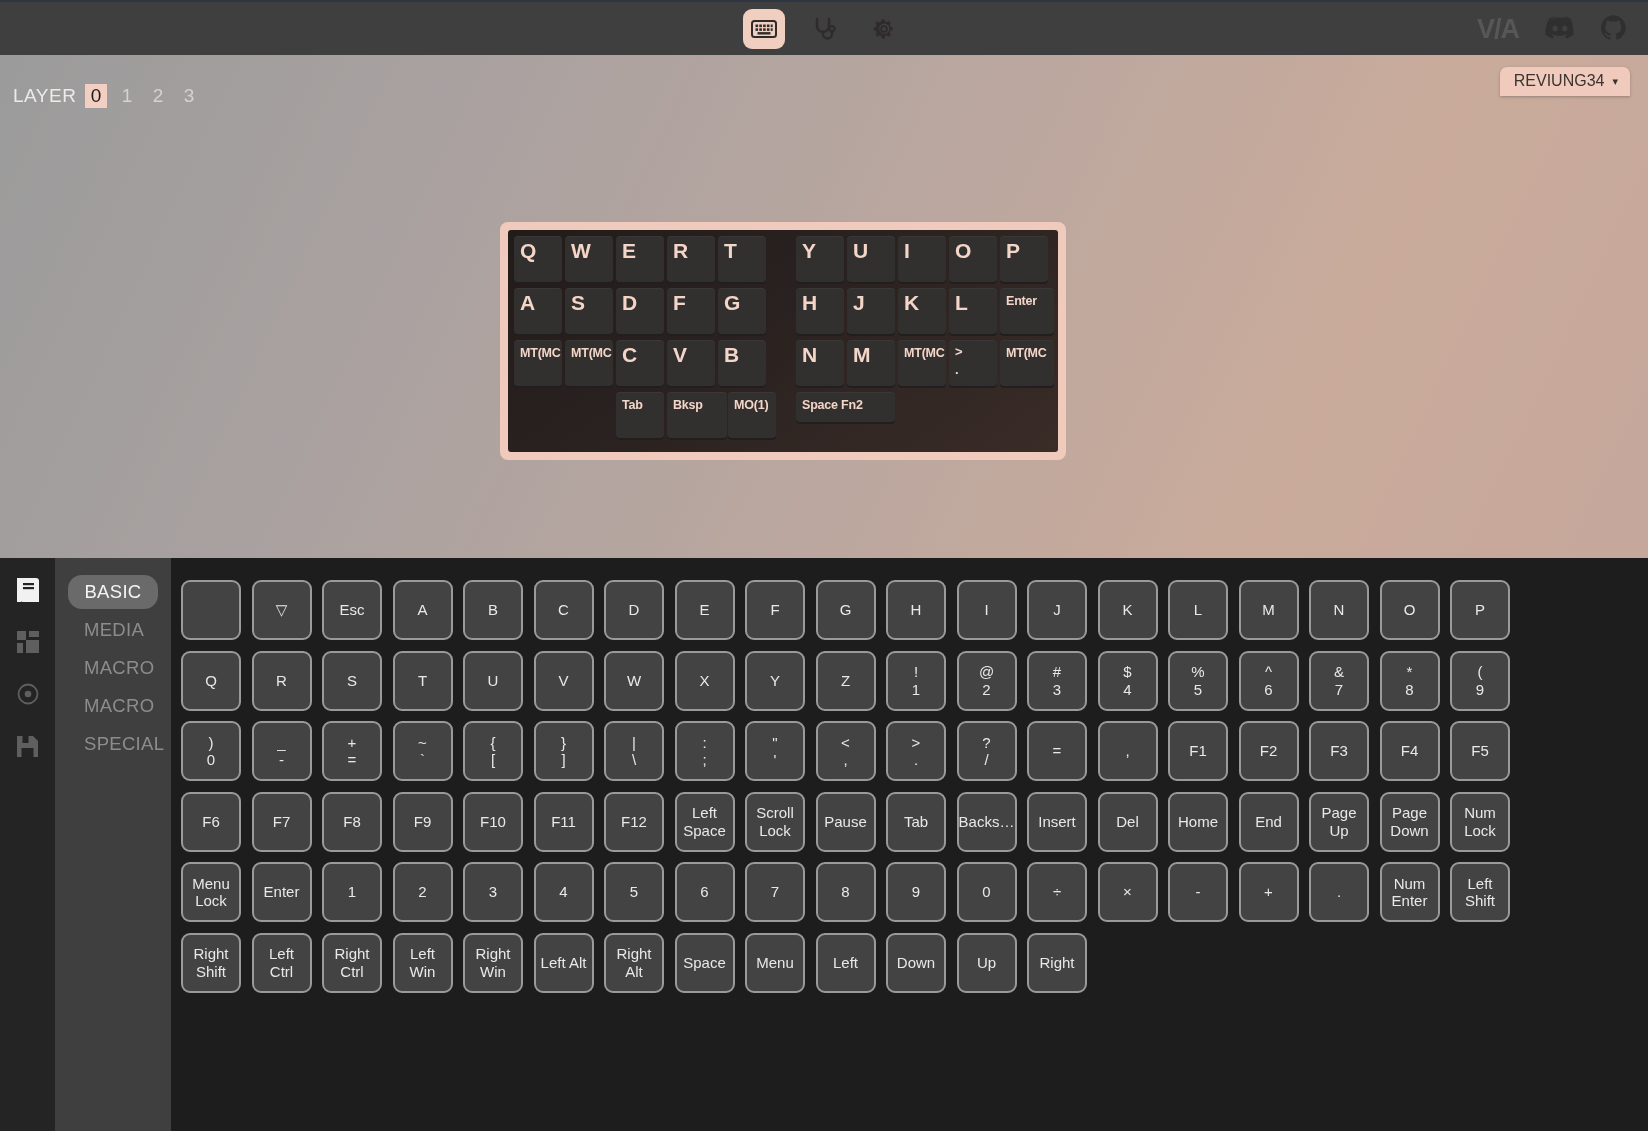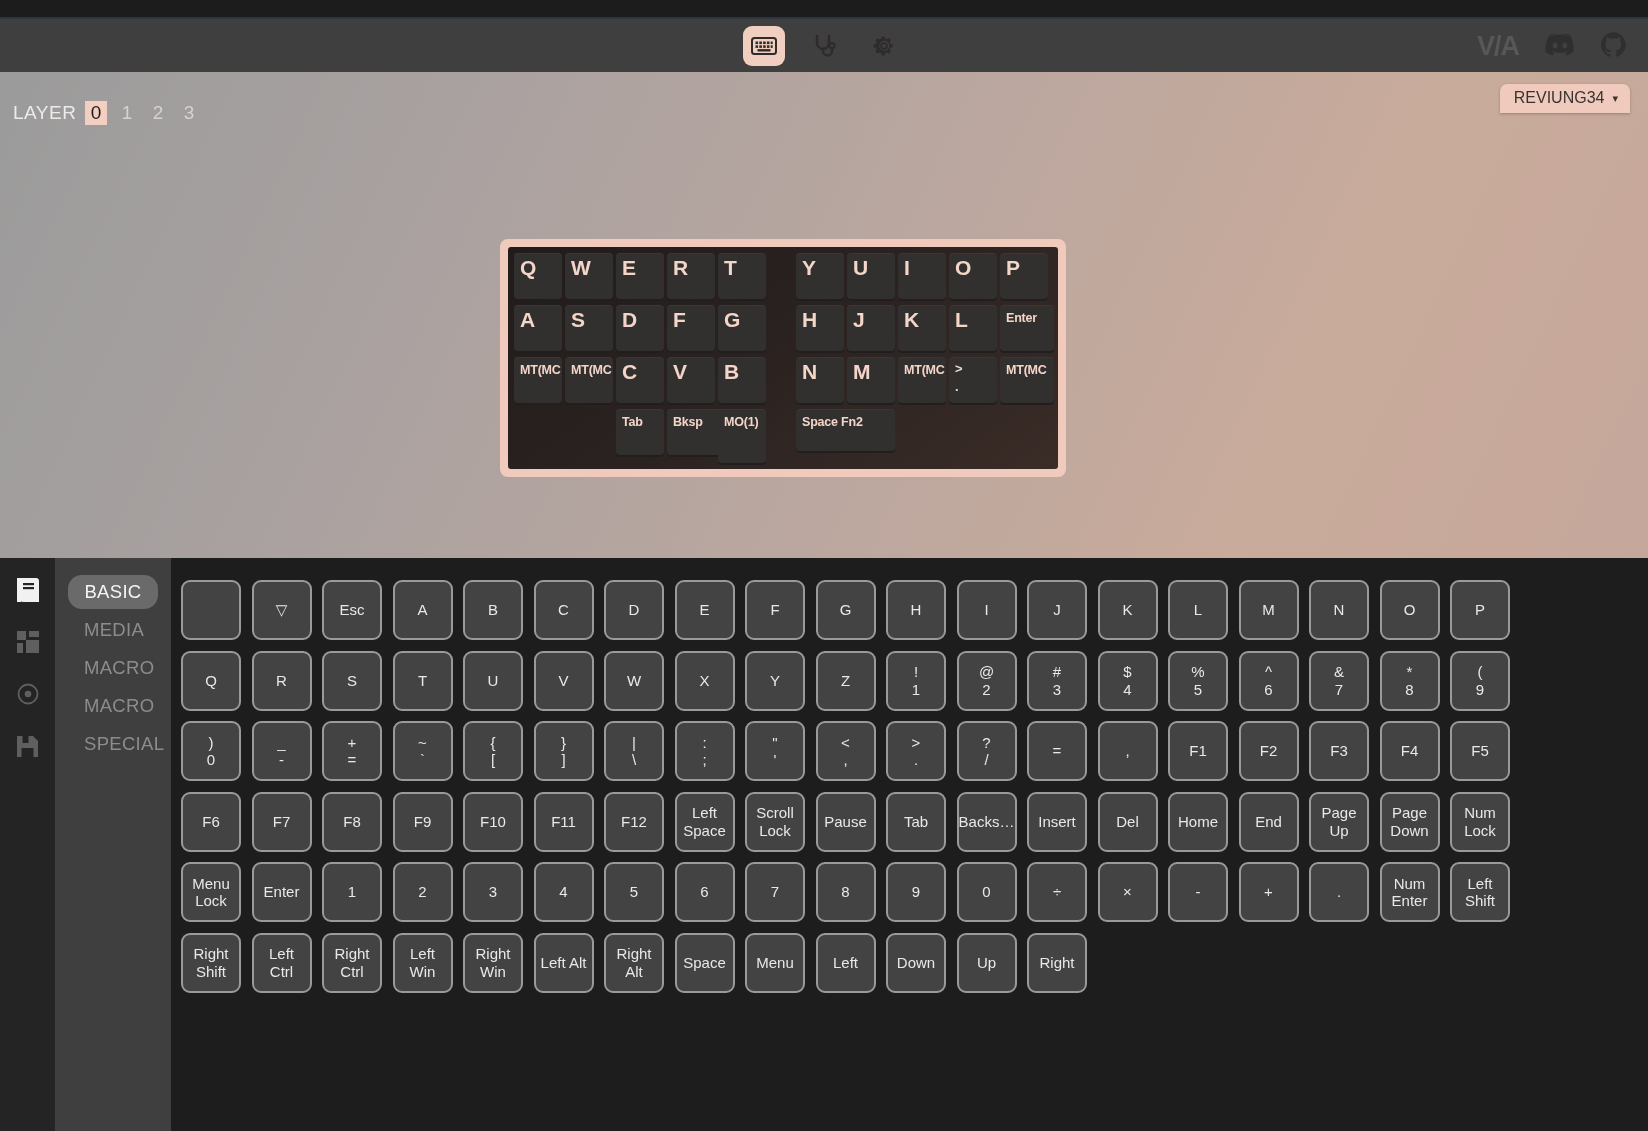--- a/index.html
+++ b/index.html
@@ -10,21 +10,20 @@
     background: #1c1c1c;
   }
   #app { position: relative; width: 1648px; height: 1131px; display: flex; flex-direction: column; }
 
   
   .topbar {
     height: 55px; background: #3f3f3f;
     display: flex; align-items: center; justify-content: center;
     position: relative; flex: 0 0 55px;
     border-top: 2px solid #2d3640;
-    margin-top: 17px;
   }
   .topbar-center { display: flex; align-items: center; gap: 18px; }
   .tb-btn {
     width: 42px; height: 40px; border-radius: 9px;
     display: flex; align-items: center; justify-content: center;
     cursor: pointer;
   }
   .tb-btn.active { background: #f0cfc0; }
   .tb-btn svg { display: block; }
   .topbar-right {
@@ -289,24 +288,24 @@
           </div>
           <div class="kcap small" style="left: 492px; top: 110px; width: 54px; height: 48px;">
             <span class="kl">MT(MC</span>
           </div>
           <div class="kcap small" style="left: 108px; top: 162px; width: 48px; height: 48px;">
             <span class="kl">Tab</span>
           </div>
           <div class="kcap small" style="left: 159px; top: 162px; width: 60px; height: 48px;">
             <span class="kl">Bksp</span>
           </div>
-          <div class="kcap small" style="left: 210px; top: 162px; width: 48px; height: 56px;">
+          <div class="kcap small" style="left: 220px; top: 162px; width: 48px; height: 48px;">
             <span class="kl">MO(1)</span>
           </div>
-          <div class="kcap small" style="left: 288px; top: 162px; width: 99px; height: 44px;">
+          <div class="kcap small" style="left: 288px; top: 162px; width: 99px; height: 32px;">
             <span class="kl">Space Fn2</span>
           </div>
         </div>
     </div>
   </div>
 
   <div class="bottom">
 
     <div class="rail" id="rail">
       <div class="rail-ic active">

